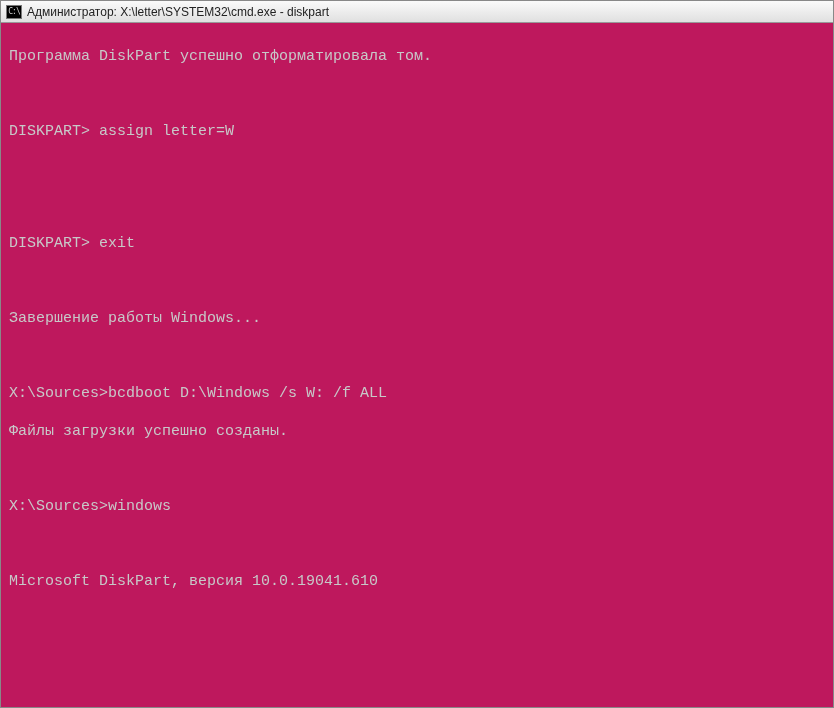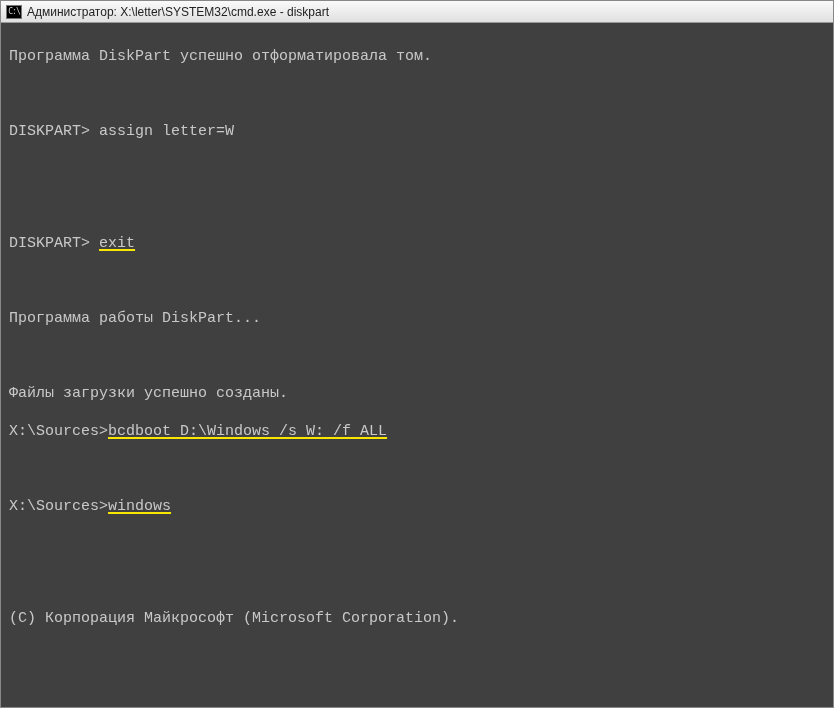--- a/index.html
+++ b/index.html
@@ -42,40 +42,39 @@
     display: inline-flex;
     align-items: center;
     justify-content: center;
     font-size: 8px;
     color: #ccc;
     font-family: monospace;
     letter-spacing: -1px;
   }
   .terminal {
     flex: 1;
-    background: #404040;
+    background: #be185d;
     color: #c8c8c8;
     padding: 6px 8px;
     font-size: 15px;
     line-height: 1.25;
     white-space: pre;
     overflow: hidden;
   }
   .line {
     display: block;
     min-height: 1.25em;
   }
   .prompt {
     color: #c8c8c8;
   }
   .cmd {
     color: #c8c8c8;
   }
   .hl {
-    text-decoration: underline;
     text-decoration-color: #f7e600;
     text-decoration-thickness: 2px;
     text-underline-offset: 2px;
   }
 </style>
 </head>
 <body>
 
 <div class="window">
   <div class="titlebar">
@@ -83,29 +82,29 @@
     <span>Администратор: X:\letter\SYSTEM32\cmd.exe - diskpart</span>
   </div>
   <div class="terminal">
 <span class="line">Программа DiskPart успешно отформатировала том.</span>
 <span class="line"> </span>
 <span class="line"><span class="prompt">DISKPART&gt; </span><span class="cmd">assign letter=W</span></span>
 <span class="line"> </span>
 <span class="line"> </span>
 <span class="line"><span class="prompt">DISKPART&gt; </span><span class="cmd hl">exit</span></span>
 <span class="line"> </span>
-<span class="line">Программа работы DiskPart...</span>
+<span class="line">Завершение работы Windows...</span>
 <span class="line"> </span>
+<span class="line"><span class="prompt">X:\Sources&gt;</span><span class="cmd hl">bcdboot D:\Windows /s W: /f ALL</span></span>
 <span class="line">Файлы загрузки успешно созданы.</span>
-<span class="line"><span class="prompt">X:\Sources&gt;</span><span class="cmd hl">bcdboot D:\Windows /s W: /f ALL</span></span>
 <span class="line"> </span>
 <span class="line"><span class="prompt">X:\Sources&gt;</span><span class="cmd hl">windows</span></span>
 <span class="line"> </span>
+<span class="line">Microsoft DiskPart, версия 10.0.19041.610</span>
 <span class="line"> </span>
-<span class="line">(C) Корпорация Майкрософт (Microsoft Corporation).</span>
 
 
 
 
 
 
 
 
 
 

